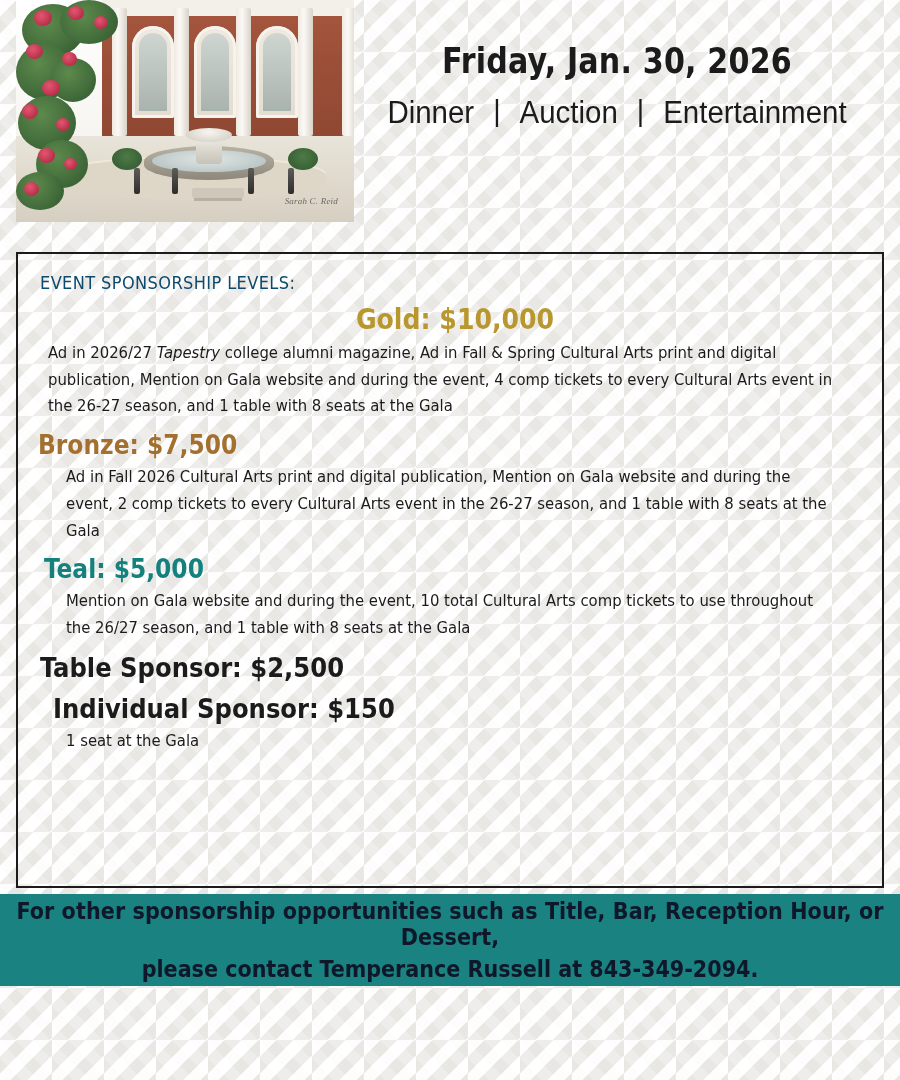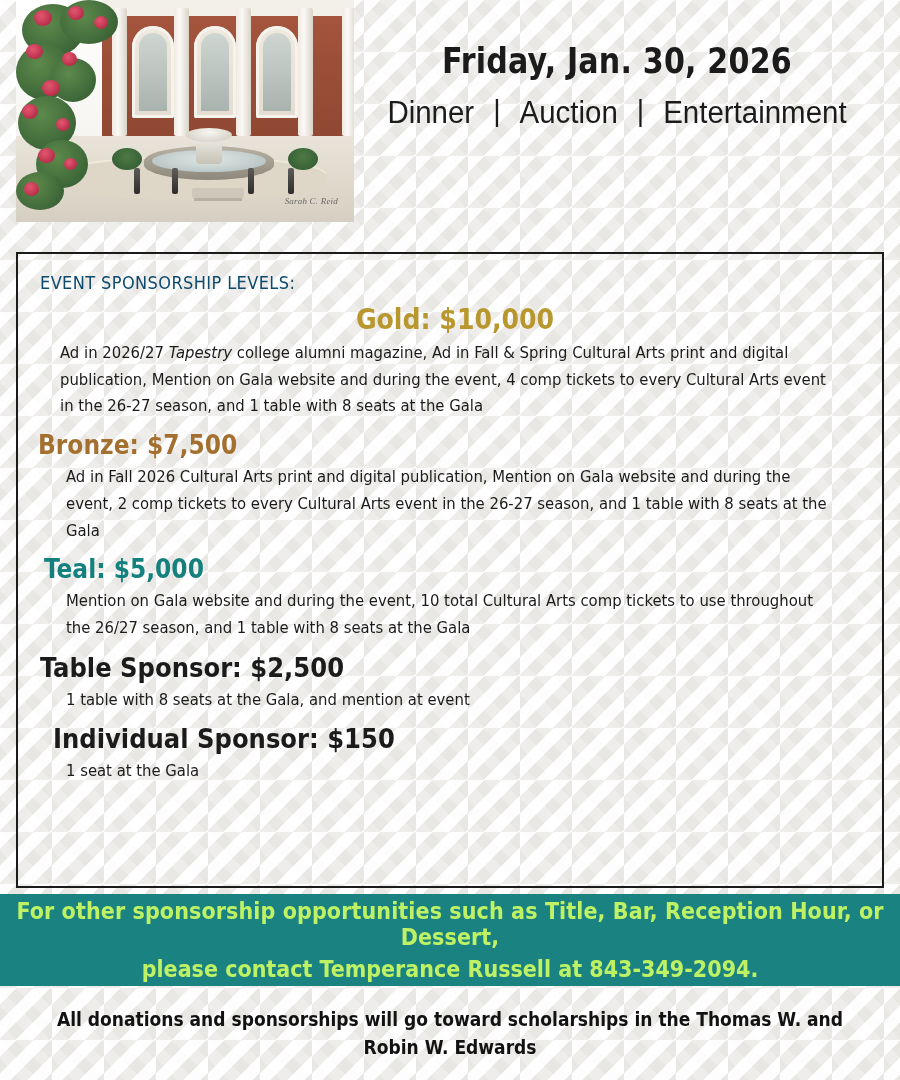--- a/index.html
+++ b/index.html
@@ -277,35 +277,35 @@
   }
   .level-name.gold { color: #b9972f; font-size: 28px; text-align: center; }
   .level-name.bronze { color: #a4702f; }
   .level-name.teal { color: #14817e; margin-left: 28px; }
   .level-name.table { color: #1b1b1b; margin-left: 24px; font-size: 27px; }
   .level-name.individual { color: #1b1b1b; margin-left: 37px; font-size: 27px; }
   .level-desc {
     font-size: 16.5px;
     line-height: 1.62;
     color: #1b1b1b;
-    margin: 0 34px 0 44px;
+    margin: 0 34px 0 32px;
     font-family: "DejaVu Sans Condensed", "Liberation Sans", sans-serif;
   }
   .level-desc.indent-2 { margin-left: 50px; }
   .level-desc em { font-style: italic; }
 
   
   .contact-band {
     position: absolute;
     left: 0;
     top: 894px;
     width: 900px;
     height: 92px;
     background: #1a8280;
-    color: #bef264;
+    color: #0f172a;
     display: flex;
     flex-direction: column;
     align-items: center;
     justify-content: center;
     text-align: center;
     font-family: "DejaVu Sans Condensed", "Liberation Sans", sans-serif;
   }
   .contact-line1 {
     font-size: 23px;
     font-weight: 600;
@@ -439,31 +439,29 @@
       <div class="level-desc indent-2">Ad in Fall 2026 Cultural Arts print and digital publication, Mention on Gala website and during the event, 2 comp tickets to every Cultural Arts event in the 26-27 season, and 1 table with 8 seats at the Gala</div>
     </div>
 
     <div class="level">
       <div class="level-name teal">Teal: $5,000</div>
       <div class="level-desc indent-2">Mention on Gala website and during the event, 10 total Cultural Arts comp tickets to use throughout the 26/27 season, and 1 table with 8 seats at the Gala</div>
     </div>
 
     <div class="level">
       <div class="level-name table">Table Sponsor: $2,500</div>
-      <div class="level-desc indent-2">1 table with 8 seats at the Gala, and mention at event</div>
     </div>
 
     <div class="level">
       <div class="level-name individual">Individual Sponsor: $150</div>
       <div class="level-desc indent-2">1 seat at the Gala</div>
     </div>
   </div>
 
   <div class="contact-band">
     <div class="contact-line1">For other sponsorship opportunities such as Title, Bar, Reception Hour, or Dessert,</div>
     <div class="contact-line2">please contact Temperance Russell at 843-349-2094.</div>
   </div>
 
   <div class="footer">
-    <div class="footer-line">All donations and sponsorships will go toward scholarships in the Thomas W. and Robin W. Edwards</div>
   </div>
 
 </div>
 
 </body></html>

